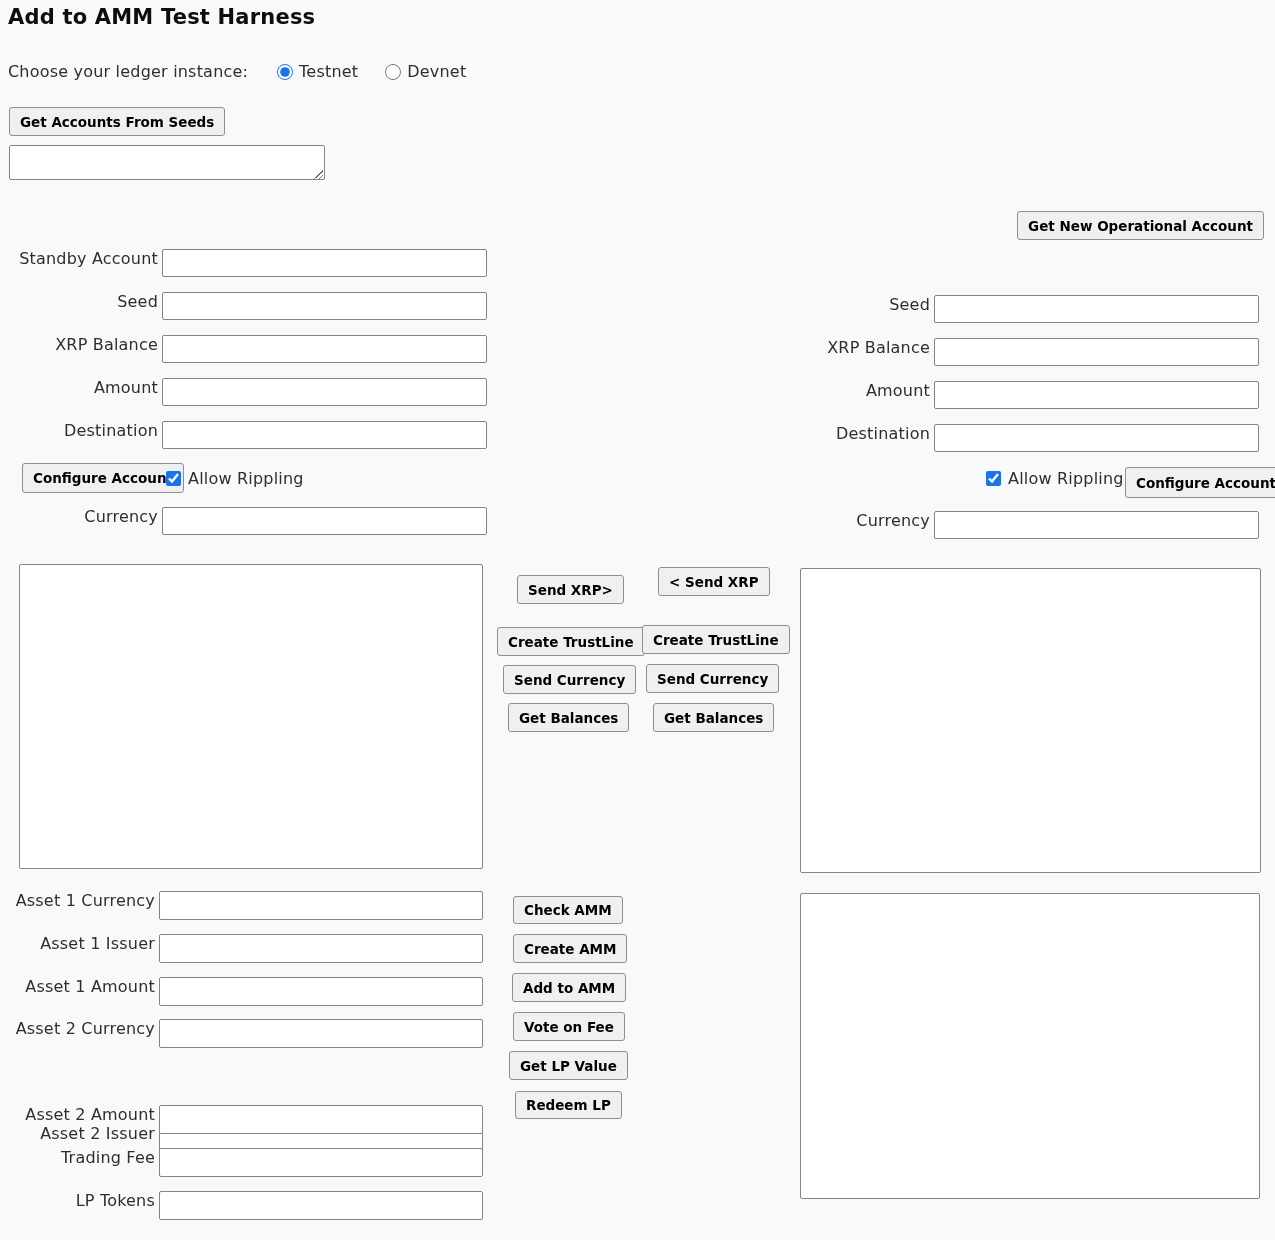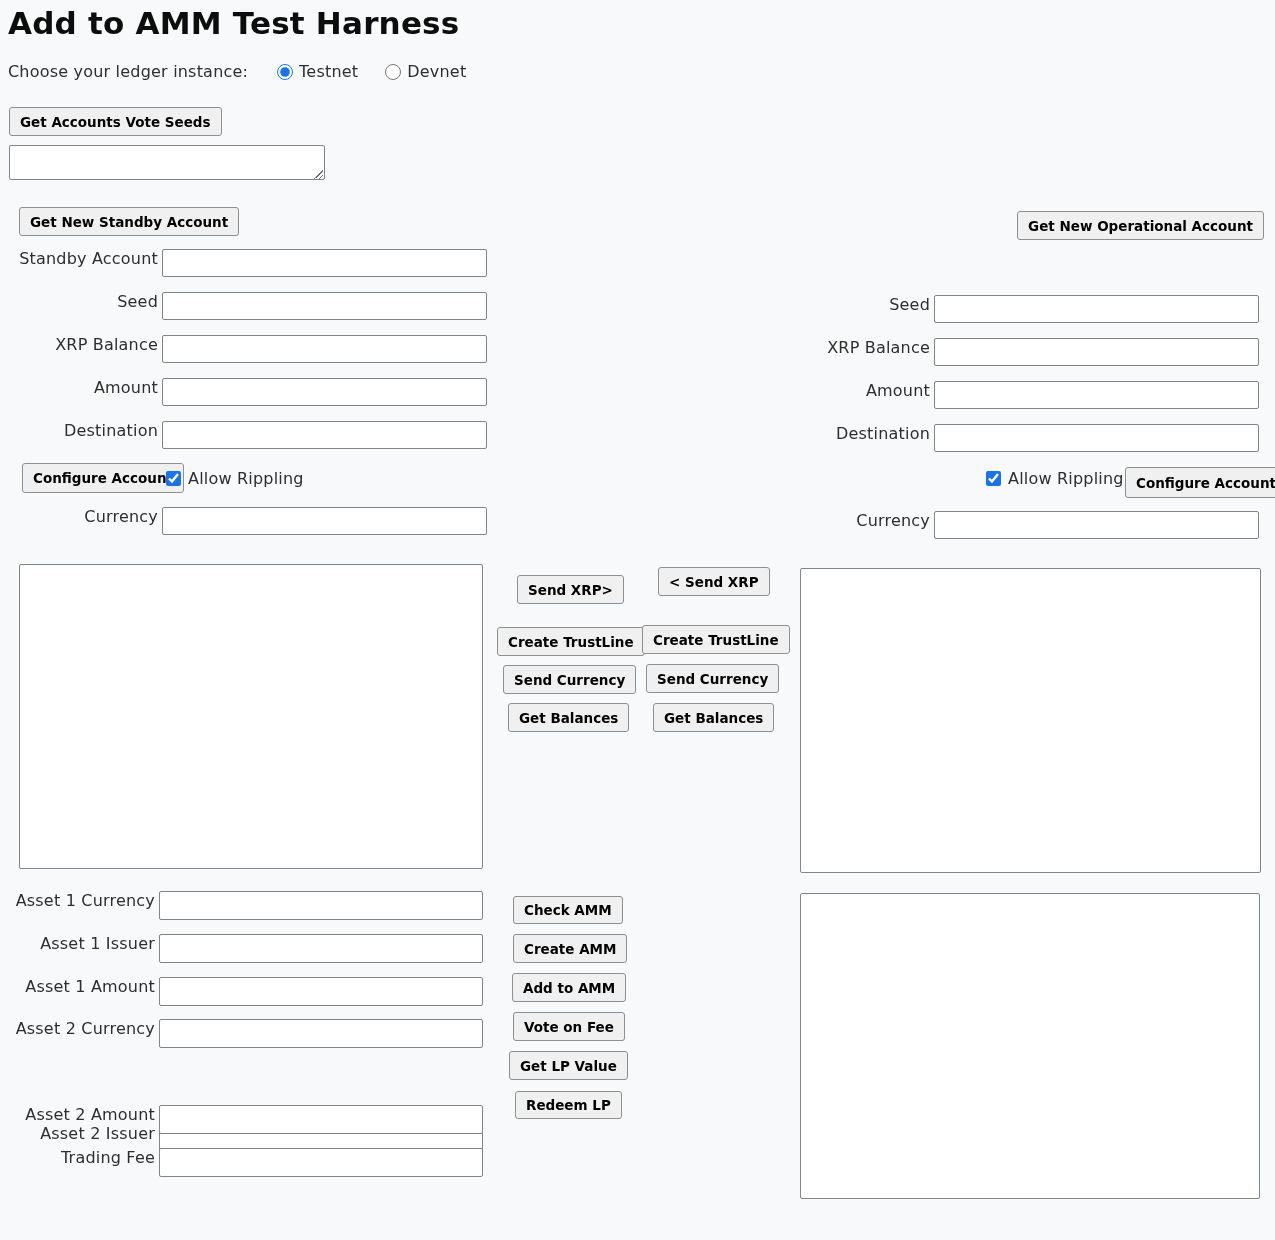--- a/index.html
+++ b/index.html
@@ -11,21 +11,21 @@
   .stage{
     position:relative;
     width:1275px;
     height:1240px;
     background:#f8f9fa;
     overflow:hidden;
   }
   .title{
     position:absolute;
     left:8px; top:5px;
-    font-size:31px;
+    font-size:21px;
     font-weight:700;
     color:#0d0d0d;
     letter-spacing:0.2px;
   }
   .ledger-row{
     position:absolute;
     left:8px; top:62px;
     display:flex;
     align-items:center;
     font-size:16px;
@@ -129,27 +129,26 @@
     <span class="radio-group first">
       <input type="radio" name="ledger" checked="true" style="">
       <span>Testnet</span>
     </span>
     <span class="radio-group second">
       <input type="radio" name="ledger" style="">
       <span>Devnet</span>
     </span>
   </div>
 
-  <button class="btn" style="left:9px;top:107px;">Get Accounts Vote Seeds</button>
+  <button class="btn" style="left:9px;top:107px;">Get Accounts From Seeds</button>
   <textarea style="left: 9px; top: 145px; width: 316px; height: 35px; resize: both;"></textarea>
   <svg class="grip" style="left:313px;top:169px;" width="11" height="11">
     <path d="M10 1 L1 10 M10 6 L6 10" stroke="#767676" stroke-width="1" fill="none"></path>
   </svg>
 
-  <button class="btn" style="left:19px;top:207px;">Get New Standby Account</button>
   <button class="btn" style="right:11px;top:211px;text-align:center;">Get New Operational Account</button>
 
   <div class="frow left" style="top:249px;">
     <label>Standby Account</label>
     <input type="text" value="" style="">
   </div>
   <div class="frow left" style="top:292px;">
     <label>Seed</label>
     <input type="text" value="" style="">
   </div>
@@ -238,20 +237,24 @@
   <div class="frow amm" style="top:1124px;">
     <label>Asset 2 Issuer</label>
     <input type="text" value="" style="">
   </div>
   <div class="frow amm" style="top:1105px;">
     <label>Asset 2 Amount</label>
     <input type="text" value="" style="">
   </div>
   <div class="frow amm" style="top:1148px;">
     <label>Trading Fee</label>
+    <input type="text" value="" style="">
+  </div>
+  <div class="frow amm" style="top:1191px;">
+    <label>LP Tokens</label>
     <input type="text" value="" style="">
   </div>
 
   <button class="btn" style="left:513px;top:896px;height:28px;">Check AMM</button>
   <button class="btn" style="left:513px;top:934px;">Create AMM</button>
   <button class="btn" style="left:512px;top:973px;">Add to AMM</button>
   <button class="btn" style="left:513px;top:1012px;">Vote on Fee</button>
   <button class="btn" style="left:509px;top:1051px;">Get LP Value</button>
   <button class="btn" style="left:515px;top:1091px;height:28px;">Redeem LP</button>
 

